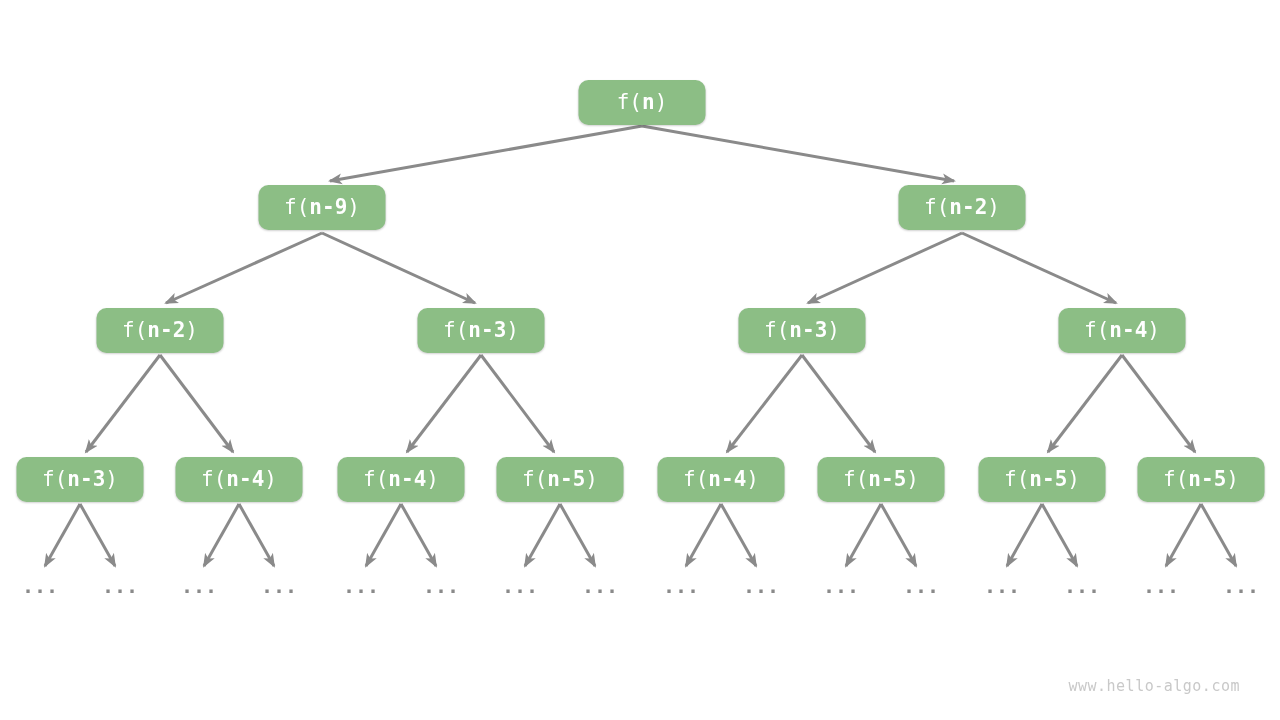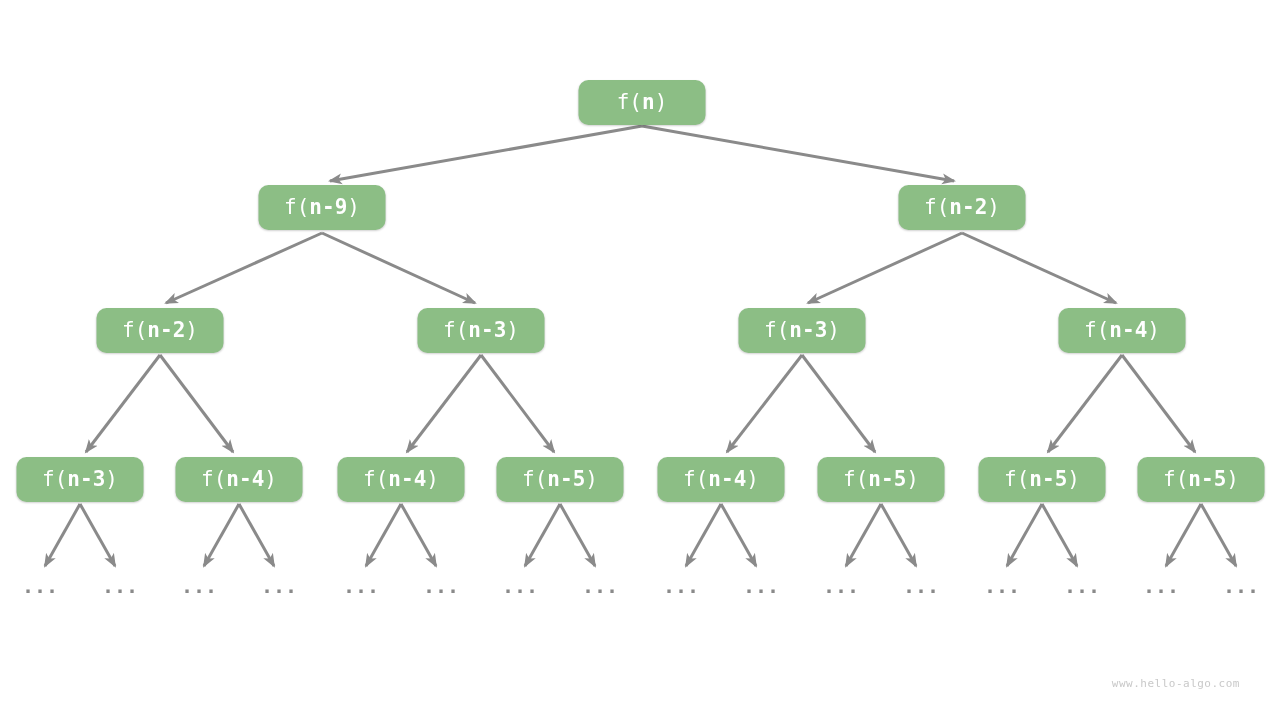--- a/index.html
+++ b/index.html
@@ -56,21 +56,21 @@
     font-size: 20px;
     font-weight: bold;
     letter-spacing: 0px;
     line-height: 1;
   }
   .watermark {
     position: absolute;
     right: 40px;
     top: 677px;
     color: var(--watermark-color, #c9c9c9);
-    font-size: 11px;
+    font-size: 15px;
     letter-spacing: 0.5px;
   }
 </style>
 </head>
 <body>
 
 <div class="canvas">
 
   <svg class="edges" viewBox="0 0 1280 720">
     <defs>

